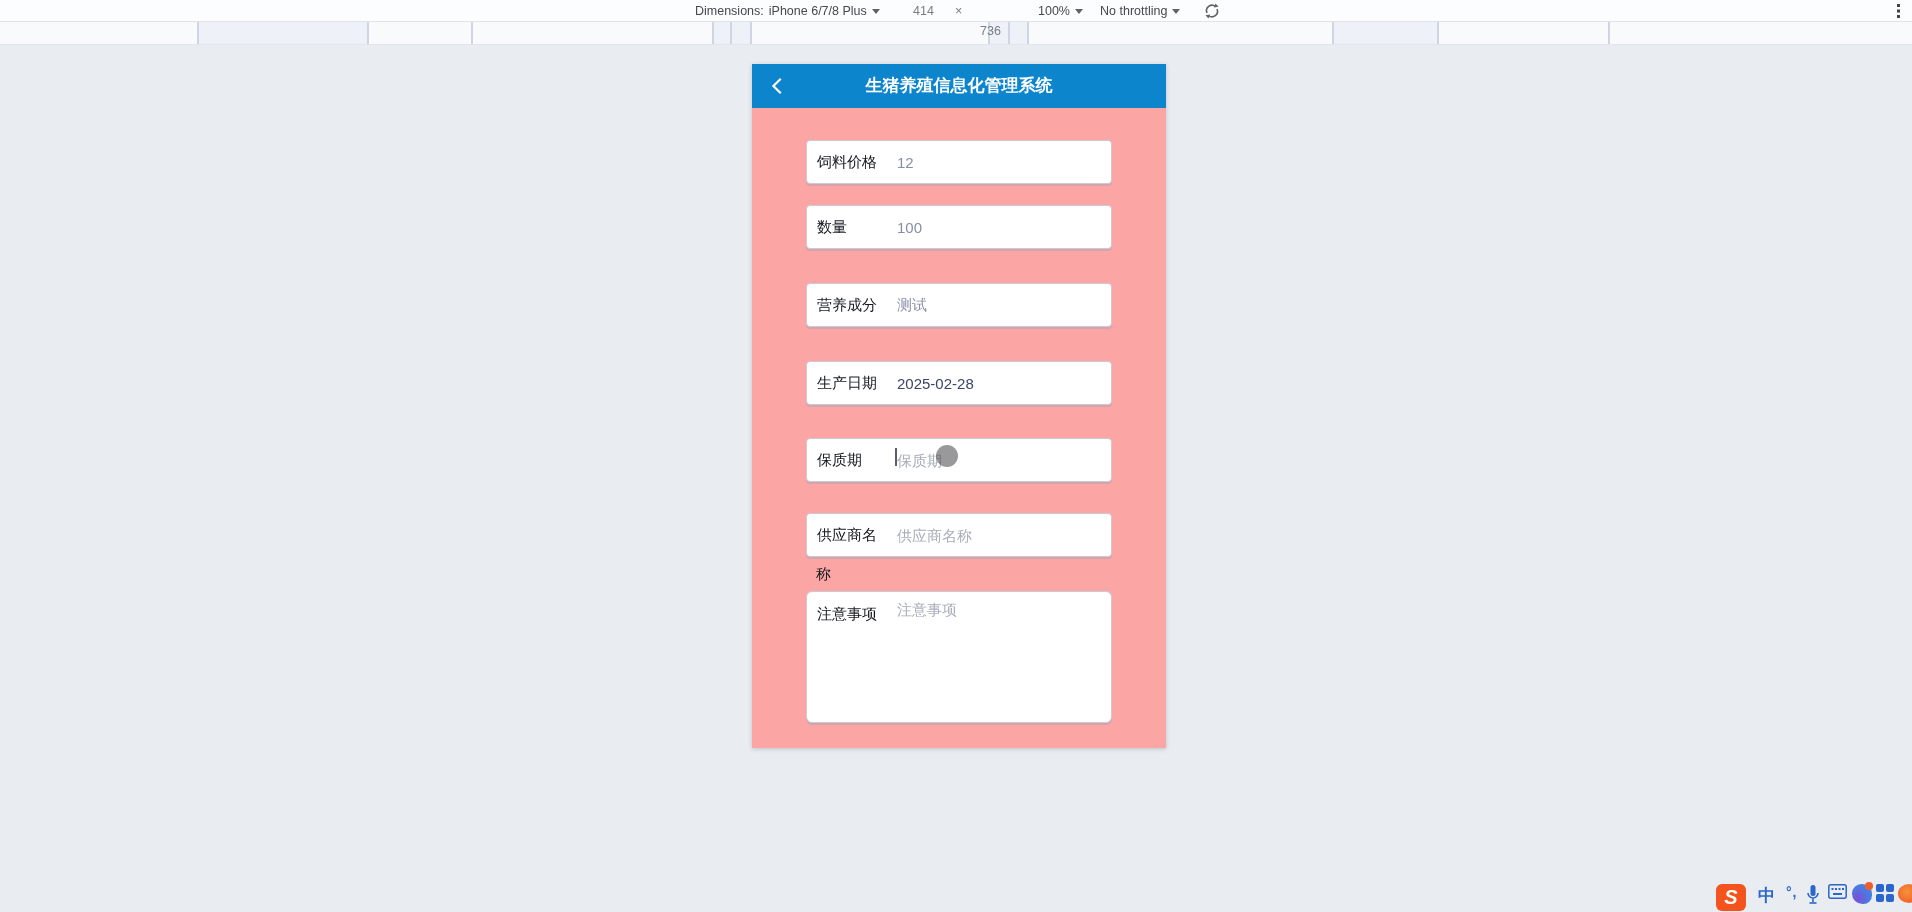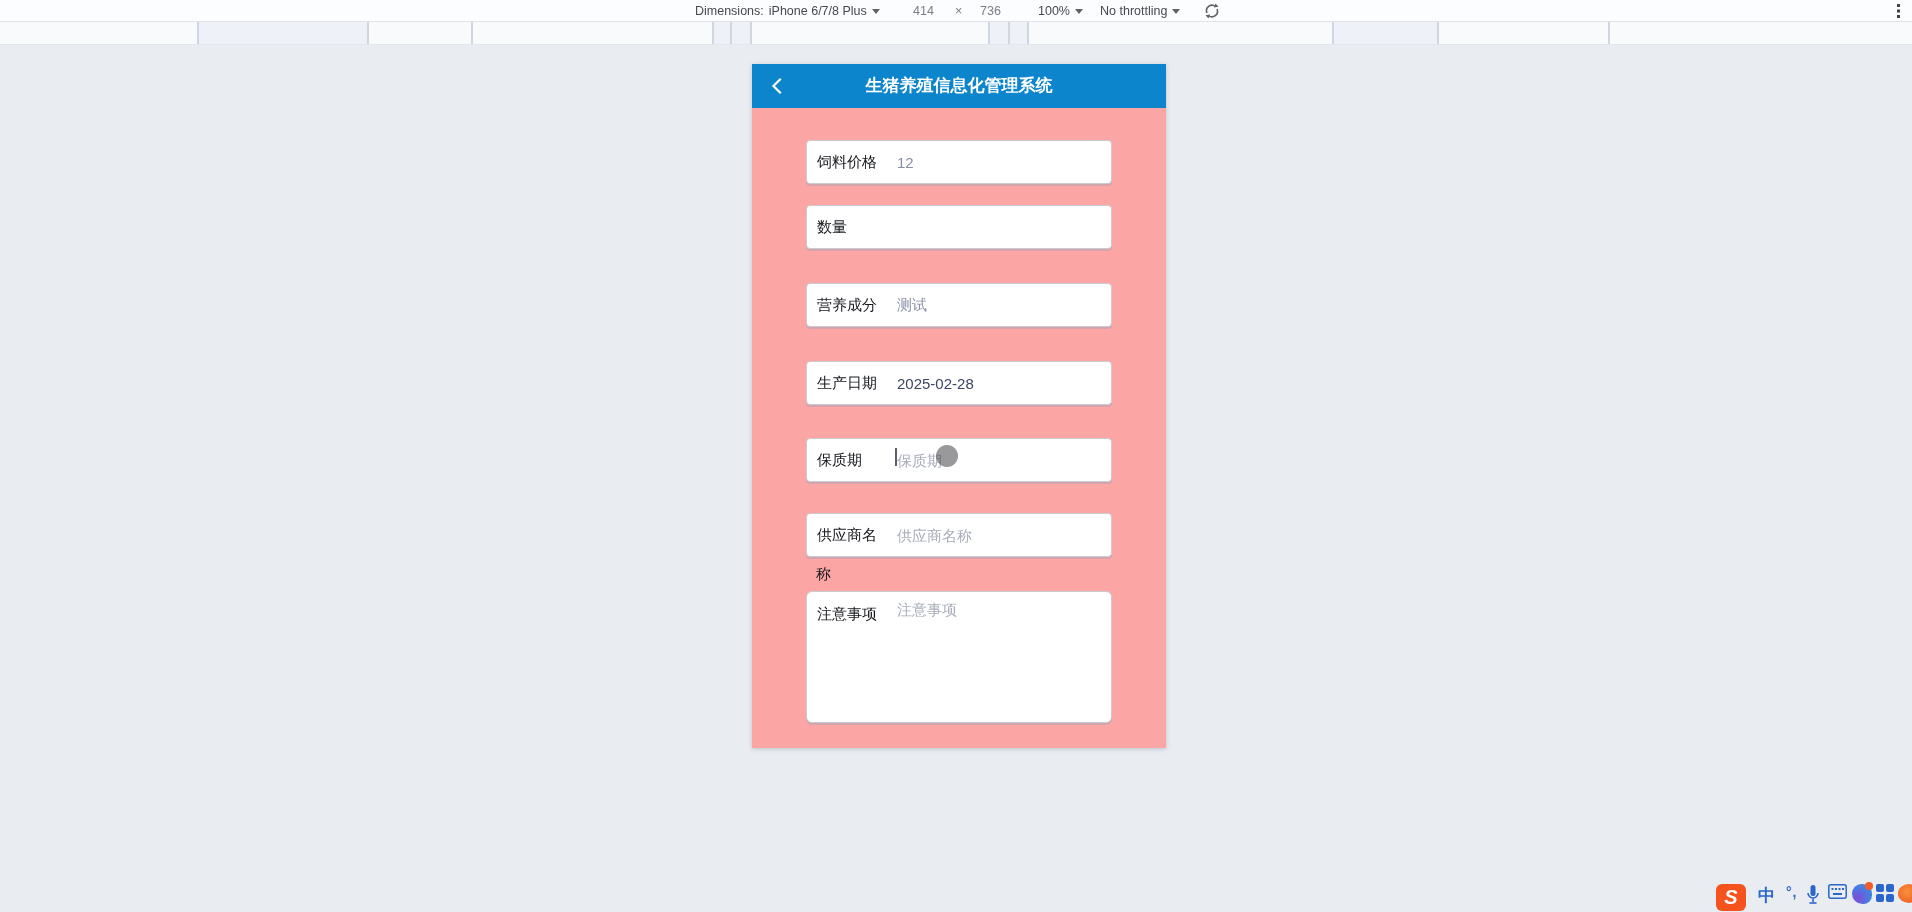--- a/index.html
+++ b/index.html
@@ -86,21 +86,21 @@
     <span>Dimensions:</span>
     <span>iPhone 6/7/8 Plus</span>
     <span class="caret-down"></span>
   </div>
   <div class="item num" style="left:913px;">
     <span>414</span>
   </div>
   <div class="item num" style="left:955px;">
     <span>×</span>
   </div>
-  <div class="item num" style="left:980px;">
+  <div class="item num" style="left:980px;margin-top:20px;">
     <span>736</span>
   </div>
   <div class="item" style="left:1038px;">
     <span>100%</span>
     <span class="caret-down"></span>
   </div>
   <div class="item" style="left:1100px;">
     <span>No throttling</span>
     <span class="caret-down"></span>
   </div>
@@ -155,20 +155,21 @@
     <div class="app-title">生猪养殖信息化管理系统</div>
   </div>
 
   <div class="fbox" style="top:64px;margin-top:12px;">
     <span class="flabel">饲料价格</span>
     <input value="12" style="">
   </div>
 
   <div class="fbox" style="top:141px;">
     <span class="flabel">数量</span>
+    <input value="100" style="">
   </div>
 
   <div class="fbox" style="top:219px;">
     <span class="flabel">营养成分</span>
     <input value="测试" style="">
   </div>
 
   <div class="fbox" style="top:297px;">
     <span class="flabel">生产日期</span>
     <input class="dark" value="2025-02-28" style="">

